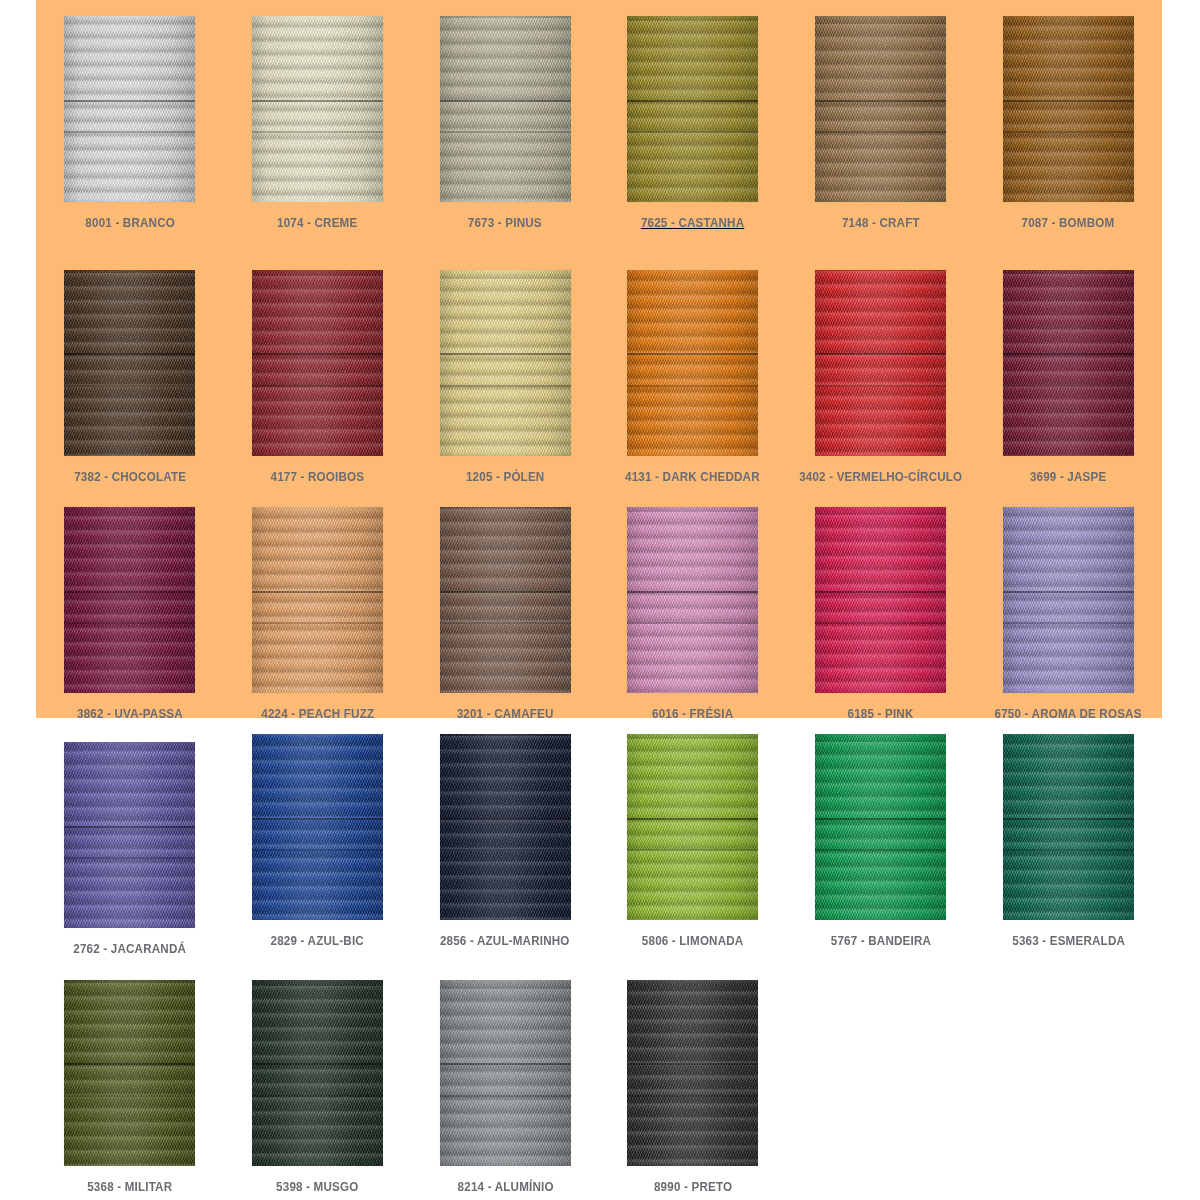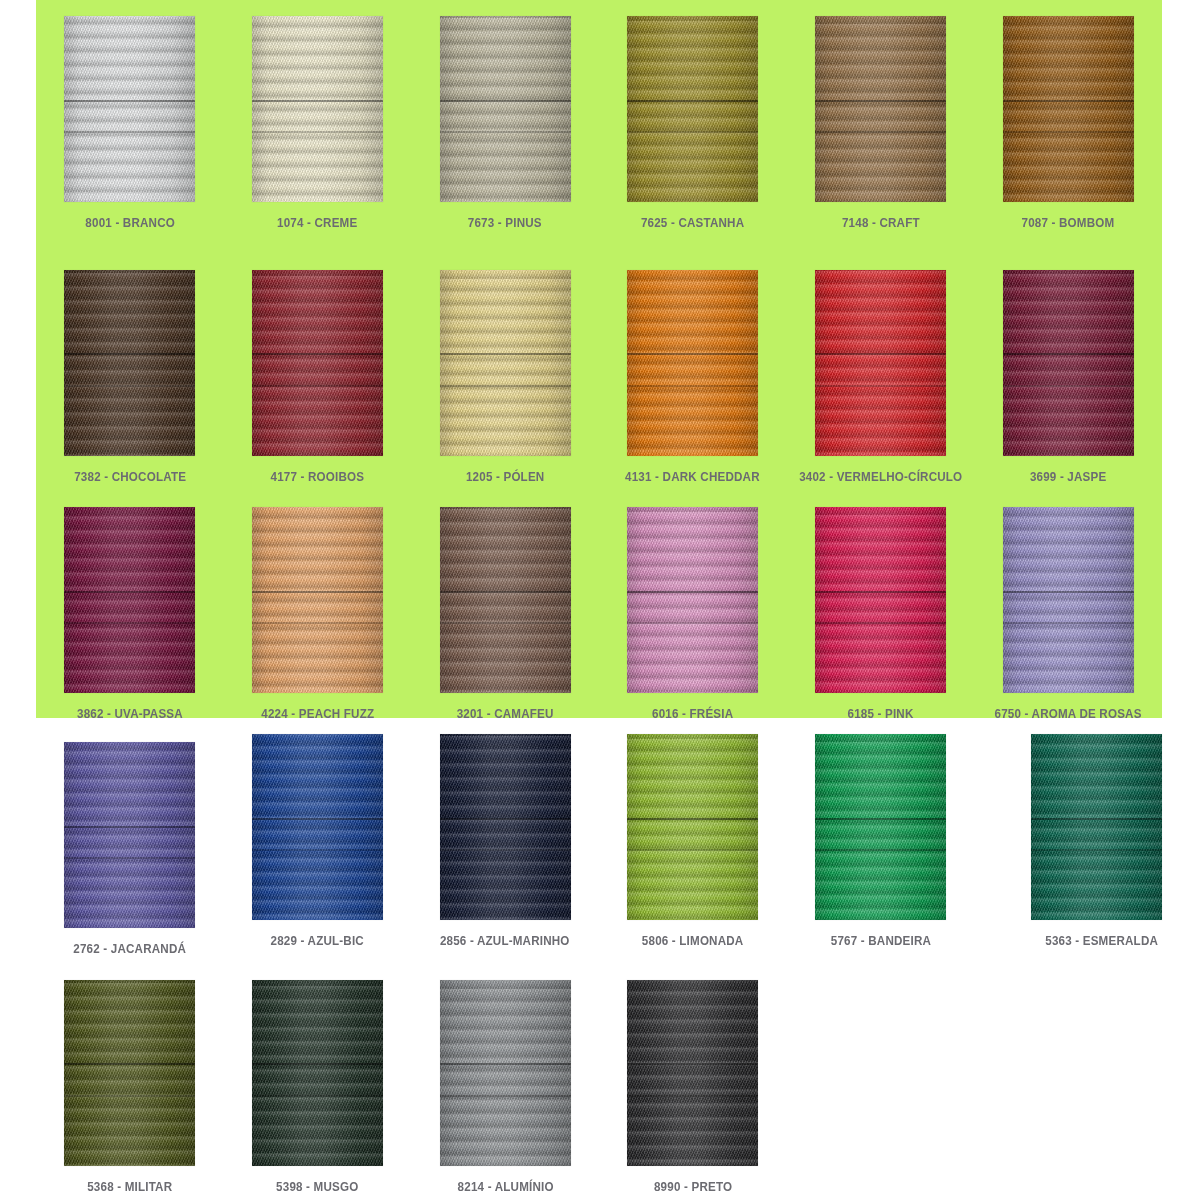--- a/index.html
+++ b/index.html
@@ -16,21 +16,21 @@
     position: relative;
     width: 1200px;
     height: 1200px;
     background: #ffffff;
   }
 
   .panel {
     position: absolute;
     left: 36px;
     width: 1126px;
-    background: #bef264;
+    background: #fdba74;
     box-sizing: border-box;
   }
 
   #panel-top { top: 0; height: 718px; }
   #panel-bottom { top: 718px; height: 482px; background: #ffffff; }
 
   .grid {
     display: grid;
     grid-template-columns: repeat(6, 1fr);
     width: 100%;
@@ -176,21 +176,21 @@
         <div class="cell" style="padding-bottom: 24px;">
           <div class="swatch">
             <div class="base" style="background: rgb(195, 189, 163);"></div>
             <div class="rows" style="background-position-y: 6px;"></div>
             <div class="weave"></div>
             <div class="seams"></div>
             <div class="shade"></div>
           </div>
           <div class="label">7673 - PINUS</div>
         </div>
-        <div class="cell" style="padding-bottom: 40px;">
+        <div class="cell" style="padding-bottom: 40px; text-decoration: underline;">
           <div class="swatch">
             <div class="base" style="background: rgb(160, 144, 36);"></div>
             <div class="rows" style="background-position-y: 9px;"></div>
             <div class="weave"></div>
             <div class="seams"></div>
             <div class="shade"></div>
           </div>
           <div class="label">7625 - CASTANHA</div>
         </div>
         <div class="cell" style="padding-bottom: 24px;">
@@ -381,21 +381,21 @@
         <div class="cell" style="padding-bottom: 24px;">
           <div class="swatch">
             <div class="base" style="background: rgb(4, 162, 78);"></div>
             <div class="rows" style="background-position-y: 12px;"></div>
             <div class="weave"></div>
             <div class="seams"></div>
             <div class="shade"></div>
           </div>
           <div class="label">5767 - BANDEIRA</div>
         </div>
-        <div class="cell" style="padding-bottom: 24px; align-items: flex-end;">
+        <div class="cell" style="padding-bottom: 24px;">
           <div class="swatch">
             <div class="base" style="background: rgb(3, 103, 79);"></div>
             <div class="rows" style="background-position-y: 1px;"></div>
             <div class="weave"></div>
             <div class="seams"></div>
             <div class="shade"></div>
           </div>
           <div class="label">5363 - ESMERALDA</div>
         </div>
         <div class="cell" style="padding-bottom: 24px;">

